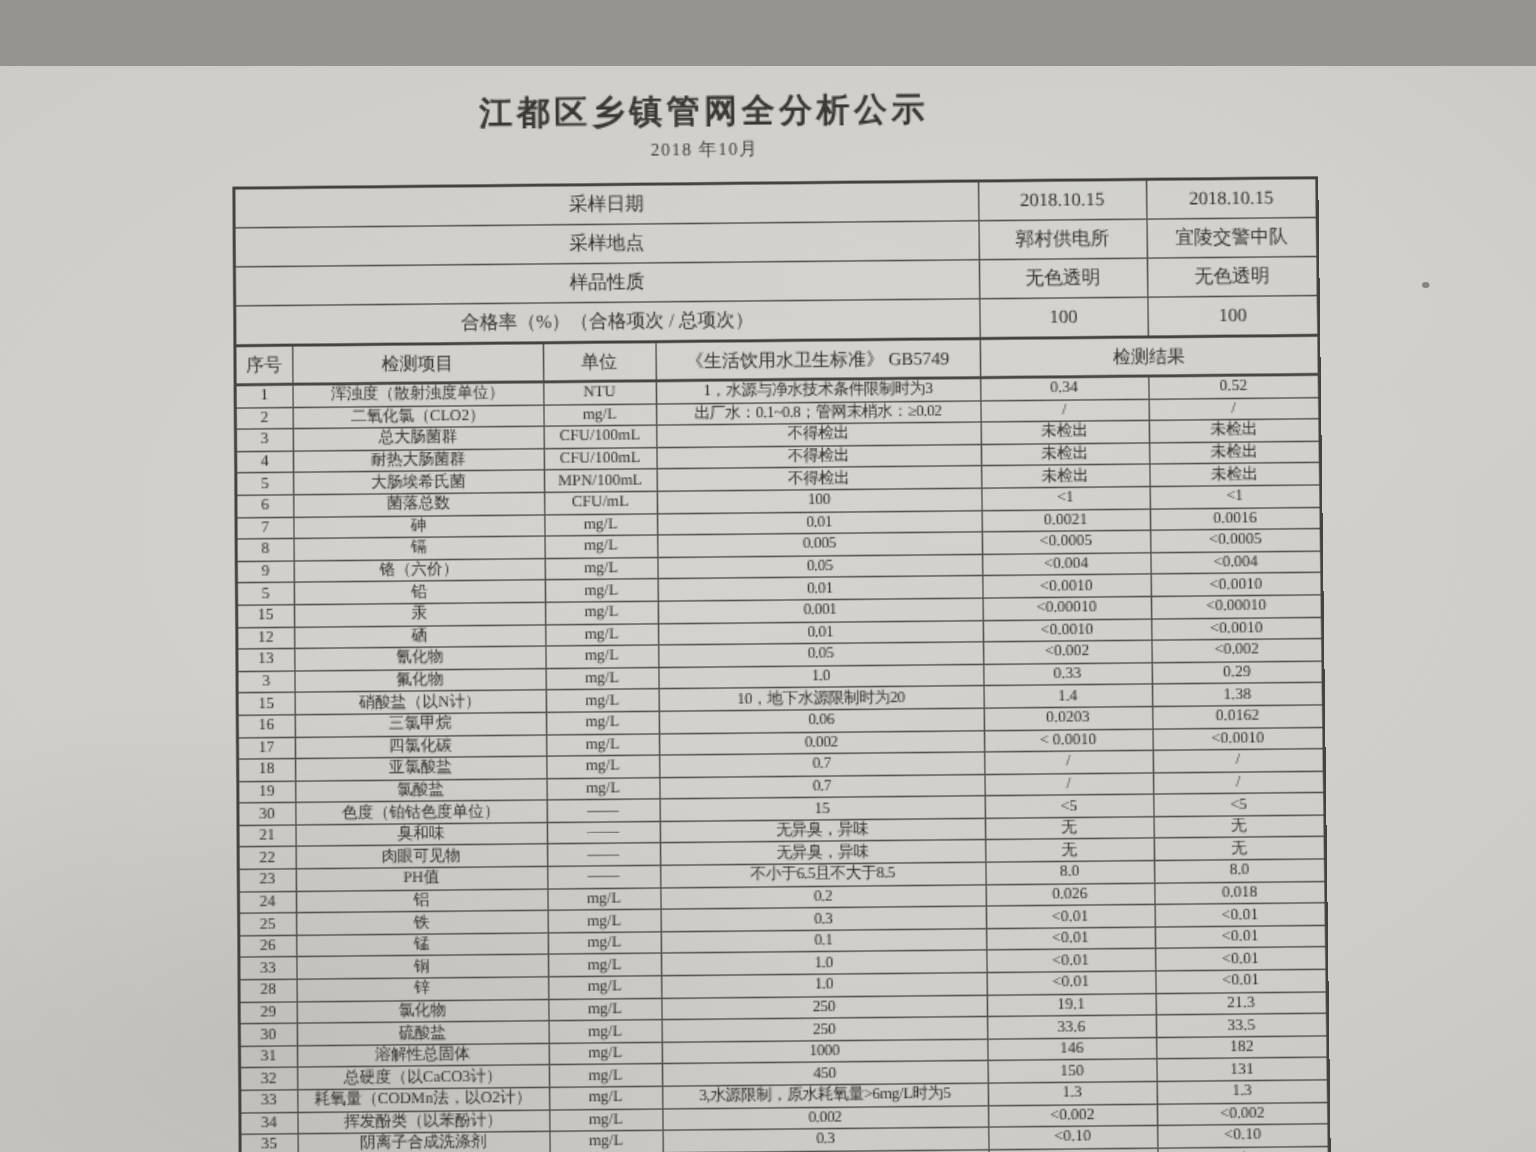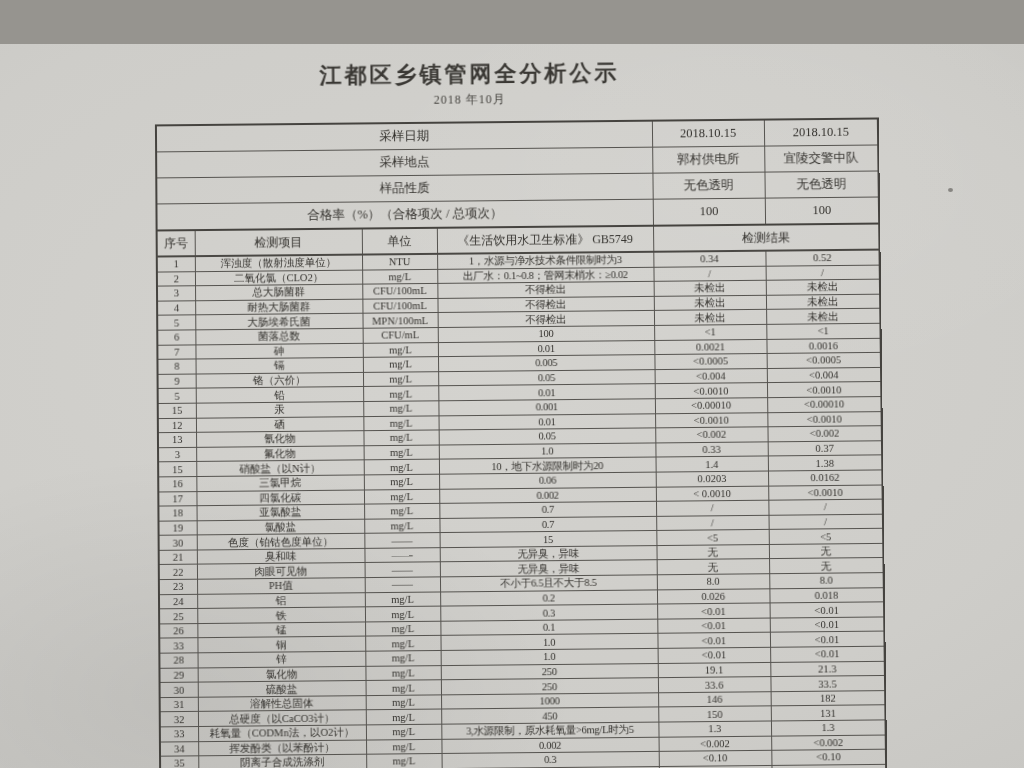--- a/index.html
+++ b/index.html
@@ -218,21 +218,21 @@
           <td class="c-std">0.05</td>
           <td class="c-res">&lt;0.002</td>
           <td class="c-res">&lt;0.002</td>
         </tr>
           <tr class="data-row">
           <td class="c-no">3</td>
           <td class="c-item">氟化物</td>
           <td class="c-unit">mg/L</td>
           <td class="c-std">1.0</td>
           <td class="c-res">0.33</td>
-          <td class="c-res">0.37</td>
+          <td class="c-res">0.29</td>
         </tr>
           <tr class="data-row">
           <td class="c-no">15</td>
           <td class="c-item">硝酸盐（以N计）</td>
           <td class="c-unit">mg/L</td>
           <td class="c-std">10，地下水源限制时为20</td>
           <td class="c-res">1.4</td>
           <td class="c-res">1.38</td>
         </tr>
           <tr class="data-row">

